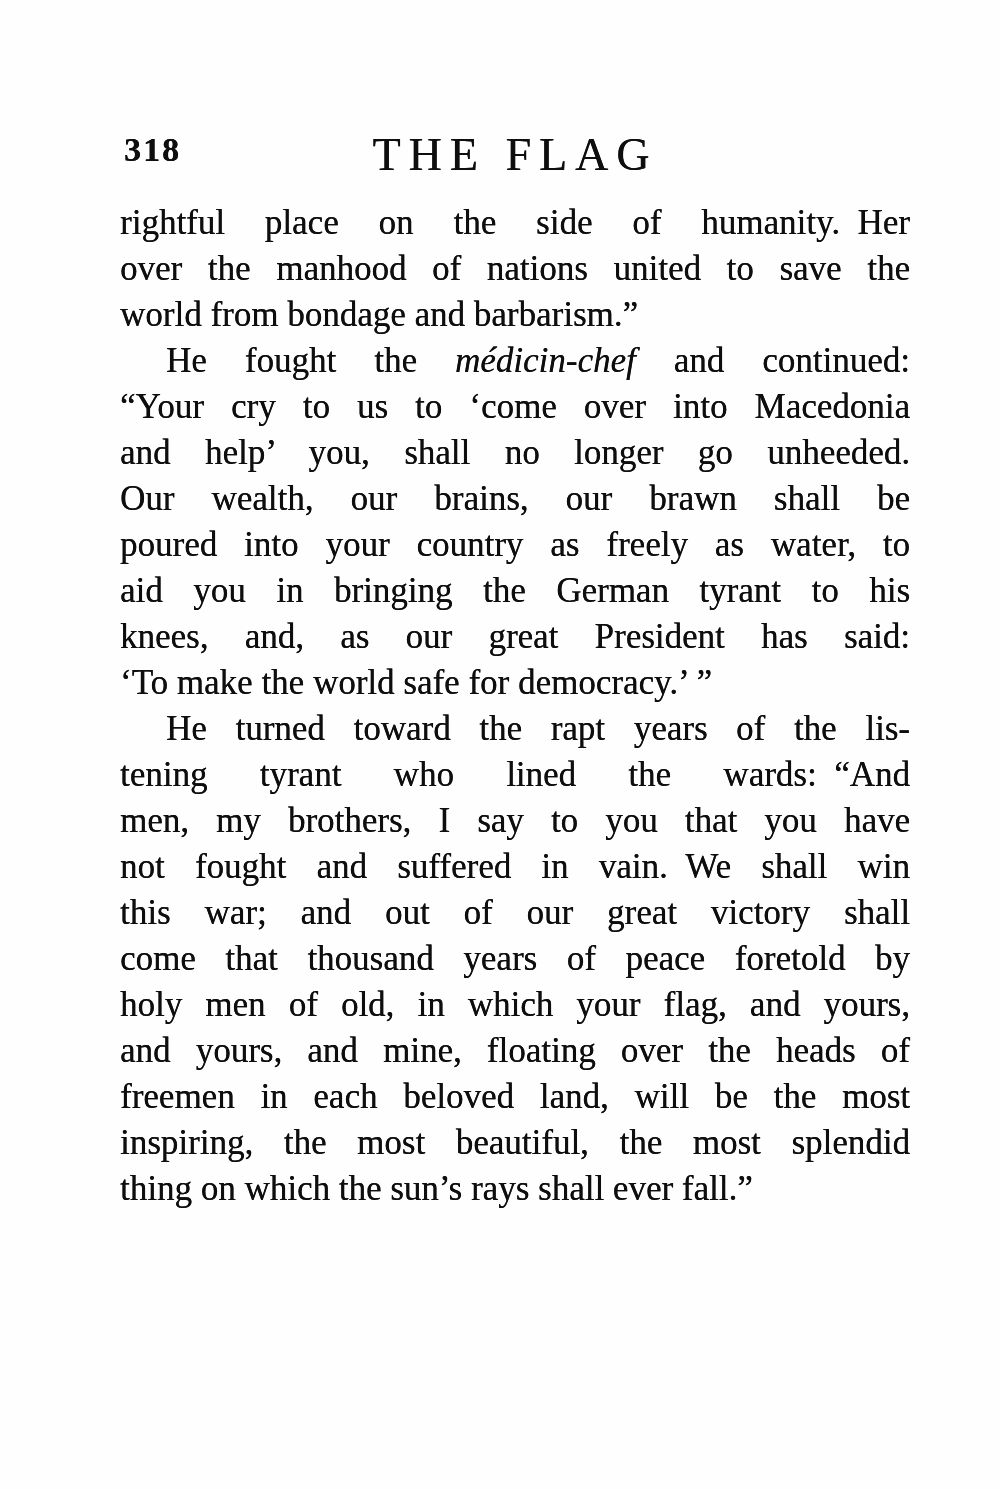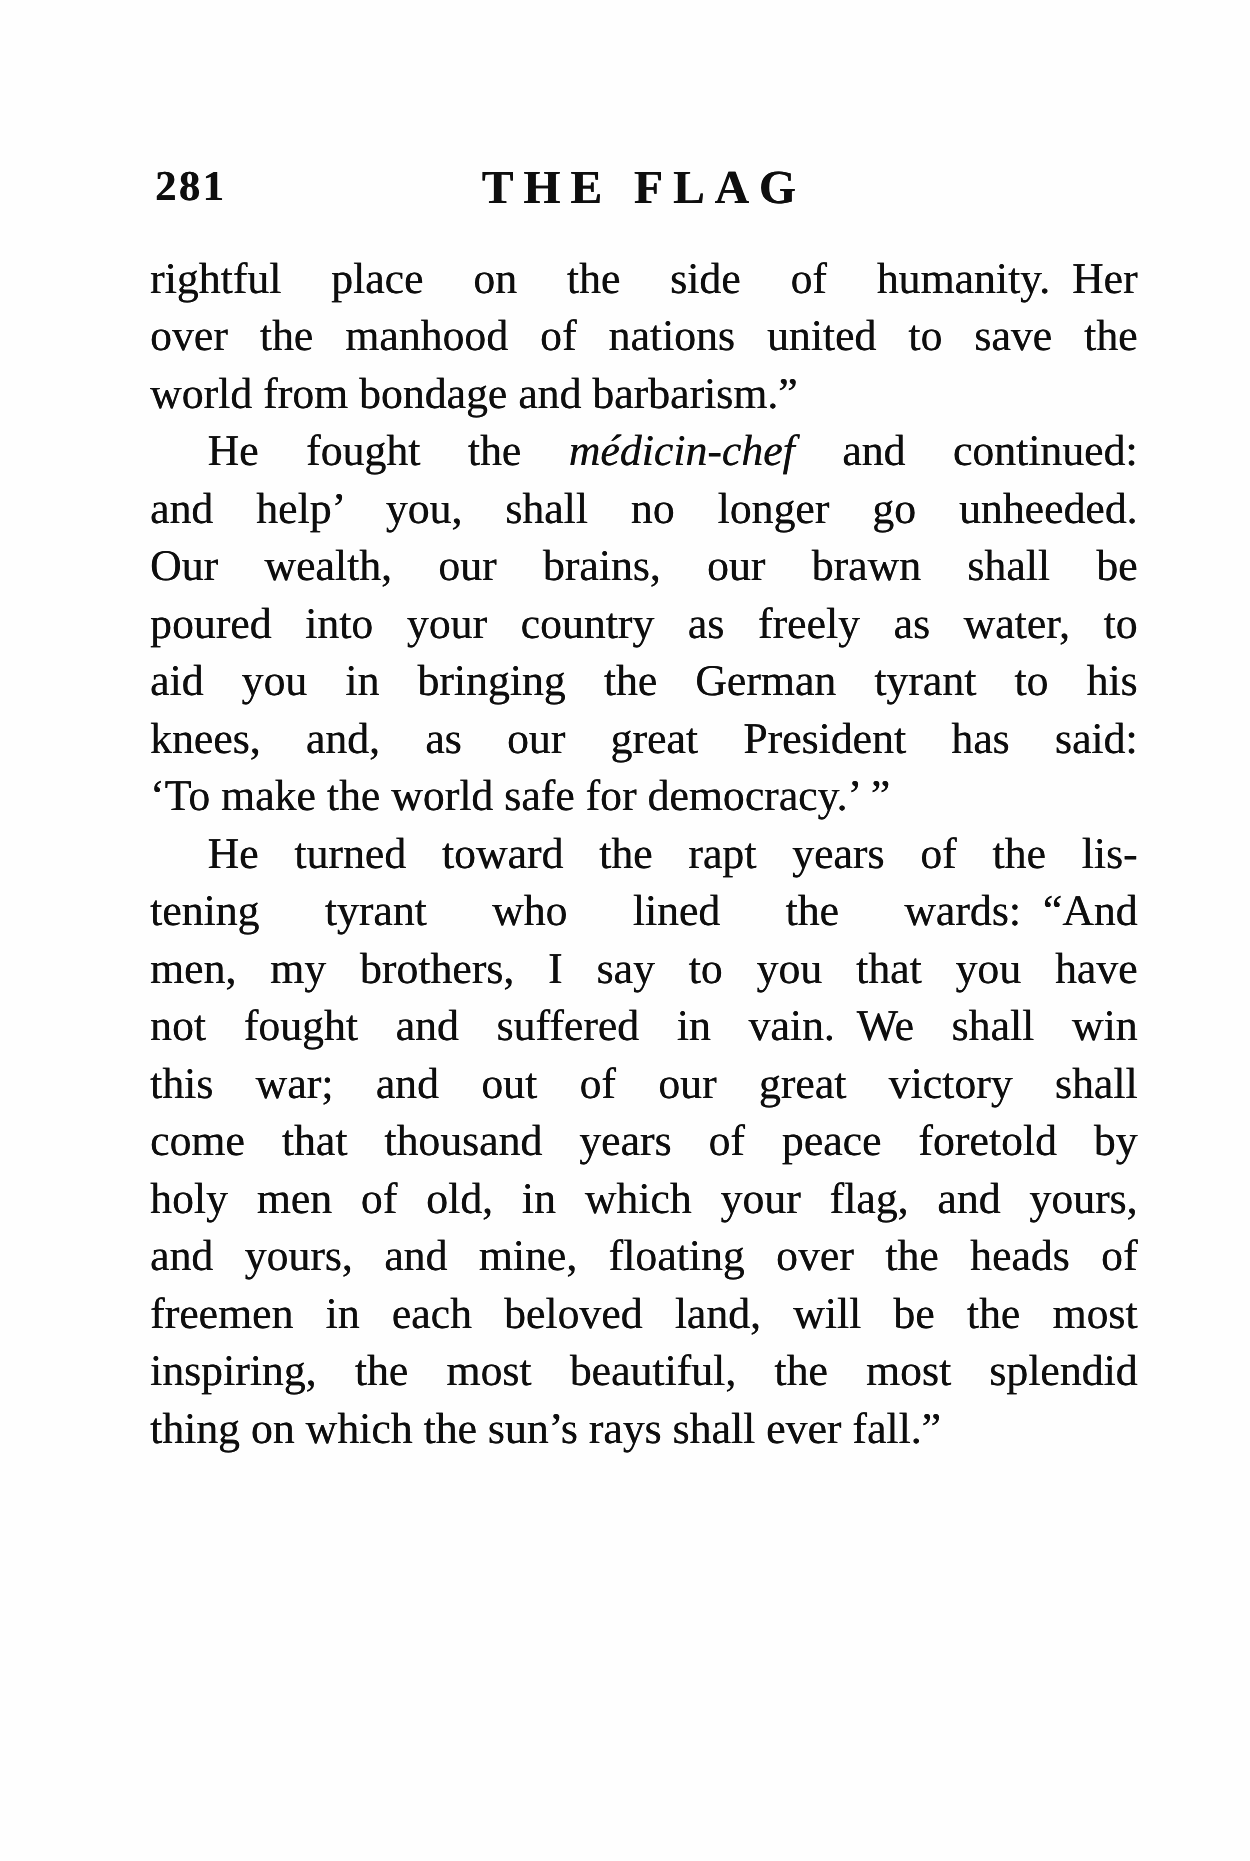--- a/index.html
+++ b/index.html
@@ -27,23 +27,23 @@
     position: absolute;
     left: 4px;
     top: 3px;
     font-size: 34px;
     letter-spacing: 2px;
     font-weight: bold;
     text-shadow: 0.3px 0 0 currentColor;
   }
   .running-title {
     text-align: center;
-    font-size: 38px;
+    font-size: 46px;
     letter-spacing: 8px;
-    font-weight: bold;
+    font-weight: normal;
     text-shadow: 0.3px 0 0 currentColor;
   }
   .text-block {
     position: absolute;
     top: 200px;
     left: 120px;
     width: 790px;
     font-size: 35px;
     line-height: 46px;
     text-shadow: 0.25px 0 0 currentColor;
@@ -61,28 +61,29 @@
   .it {
     font-style: italic;
     margin-top: 29px;
   }
 </style>
 </head>
 <body>
 
 <div class="sheet">
   <div class="header-row">
-    <span class="page-number">281</span>
+    <span class="page-number">318</span>
     <div class="running-title">THE FLAG</div>
   </div>
   <div class="text-block">
       <div class="line just"><span>rightful place on the side of humanity. Her</span></div>
       <div class="line just"><span>over the manhood of nations united to save the</span></div>
       <div class="line"><span>world from bondage and barbarism.”</span></div>
       <div class="line just indent"><span>He fought the </span><span class="it">médicin-chef</span><span> and continued:</span></div>
+      <div class="line just"><span>“Your cry to us to ‘come over into Macedonia</span></div>
       <div class="line just"><span>and help’ you, shall no longer go unheeded.</span></div>
       <div class="line just"><span>Our wealth, our brains, our brawn shall be</span></div>
       <div class="line just"><span>poured into your country as freely as water, to</span></div>
       <div class="line just"><span>aid you in bringing the German tyrant to his</span></div>
       <div class="line just"><span>knees, and, as our great President has said:</span></div>
       <div class="line"><span>‘To make the world safe for democracy.’ ”</span></div>
       <div class="line just indent"><span>He turned toward the rapt years of the lis-</span></div>
       <div class="line just"><span>tening tyrant who lined the wards: “And</span></div>
       <div class="line just"><span>men, my brothers, I say to you that you have</span></div>
       <div class="line just"><span>not fought and suffered in vain. We shall win</span></div>

